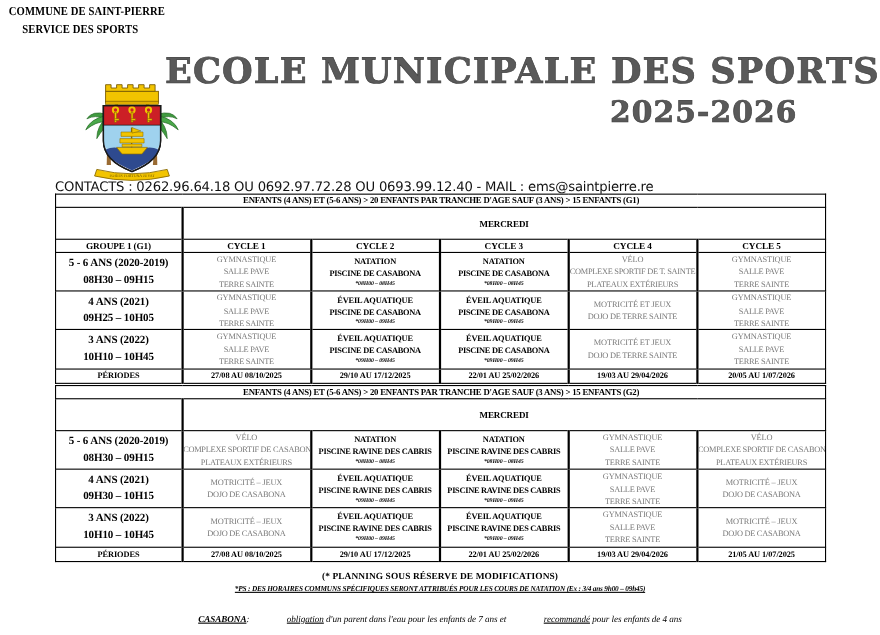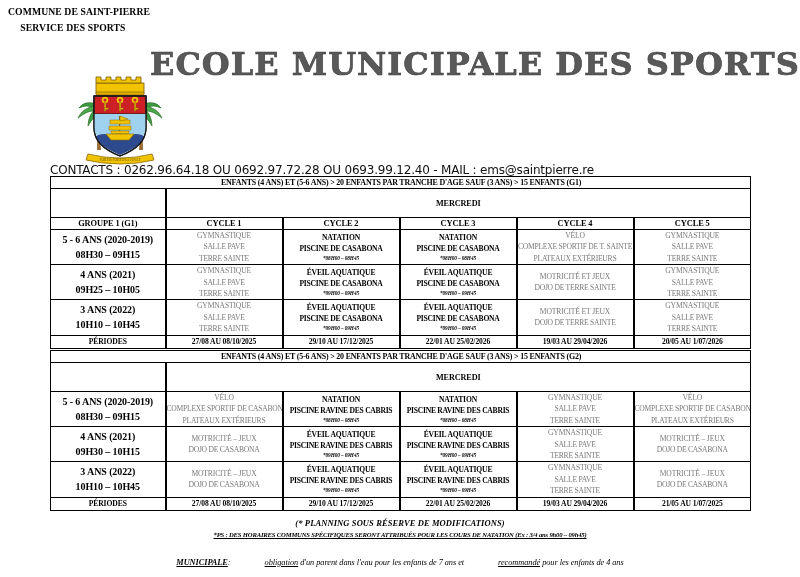--- a/index.html
+++ b/index.html
@@ -152,21 +152,20 @@
   .note {
     position: absolute;
     width: 800px;
     text-align: center;
     font-family: "Liberation Serif", serif;
   }
   #note-planning {
     top: 518px;
     font-size: 8.5px;
     font-weight: bold;
-    font-style: italic;
     letter-spacing: 0.1px;
   }
   #note-ps {
     top: 531px;
     font-size: 7px;
     font-weight: bold;
     font-style: italic;
     text-decoration: underline;
     letter-spacing: -0.2px;
     transform: scaleX(0.95);
@@ -183,20 +182,21 @@
 </head>
 <body>
 
 <div class="org-block">
   <span class="org-line1">COMMUNE DE SAINT-PIERRE</span>
   <span class="org-line2">SERVICE DES SPORTS</span>
 </div>
 
 <div class="title-wrap">
   <div class="main-title">ECOLE MUNICIPALE DES SPORTS</div>
+  <div class="sub-title">2025-2026</div>
 </div>
 
 <div class="crest">
   <svg viewBox="0 0 100 97" width="100" height="97" xmlns="http://www.w3.org/2000/svg">
 
     <g>
       <path d="M27 34 Q14 30 9 38 Q17 34 24 38 Z" fill="#3f9b3f" stroke="#2a6e2a" stroke-width="0.7"></path>
       <path d="M27 35 Q12 38 8 48 Q18 40 25 41 Z" fill="#4aa94a" stroke="#2a6e2a" stroke-width="0.7"></path>
       <path d="M28 36 Q18 44 18 56 Q24 46 29 43 Z" fill="#3f9b3f" stroke="#2a6e2a" stroke-width="0.7"></path>
       <path d="M28 34 Q30 26 38 24 Q31 29 30 35 Z" fill="#4aa94a" stroke="#2a6e2a" stroke-width="0.7"></path>
@@ -520,14 +520,14 @@
         <td class="period-val sep-thick">19/03 AU 29/04/2026</td>
         <td class="period-val sep-thick">21/05 AU 1/07/2025</td>
       </tr>
     </tbody>
   </table>
 </div>
 
 <div class="note" id="note-planning">(* PLANNING SOUS RÉSERVE DE MODIFICATIONS)</div>
 <div class="note" id="note-ps">*PS : DES HORAIRES COMMUNS SPÉCIFIQUES SERONT ATTRIBUÉS POUR LES COURS DE NATATION  (Ex : 3/4 ans 9h00 – 09h45)</div>
 <div class="note" id="note-important">
-  <span class="b">MUNICIPALE</span><span>: </span><span class="u">obligation</span><span> d'un parent dans l'eau pour les enfants de 7 ans et </span><span class="u">recommandé</span><span> pour les enfants de 4 ans</span>
+  <span class="b">CASABONA</span><span>: </span><span class="u">obligation</span><span> d'un parent dans l'eau pour les enfants de 7 ans et </span><span class="u">recommandé</span><span> pour les enfants de 4 ans</span>
 </div>
 
 </body></html>

